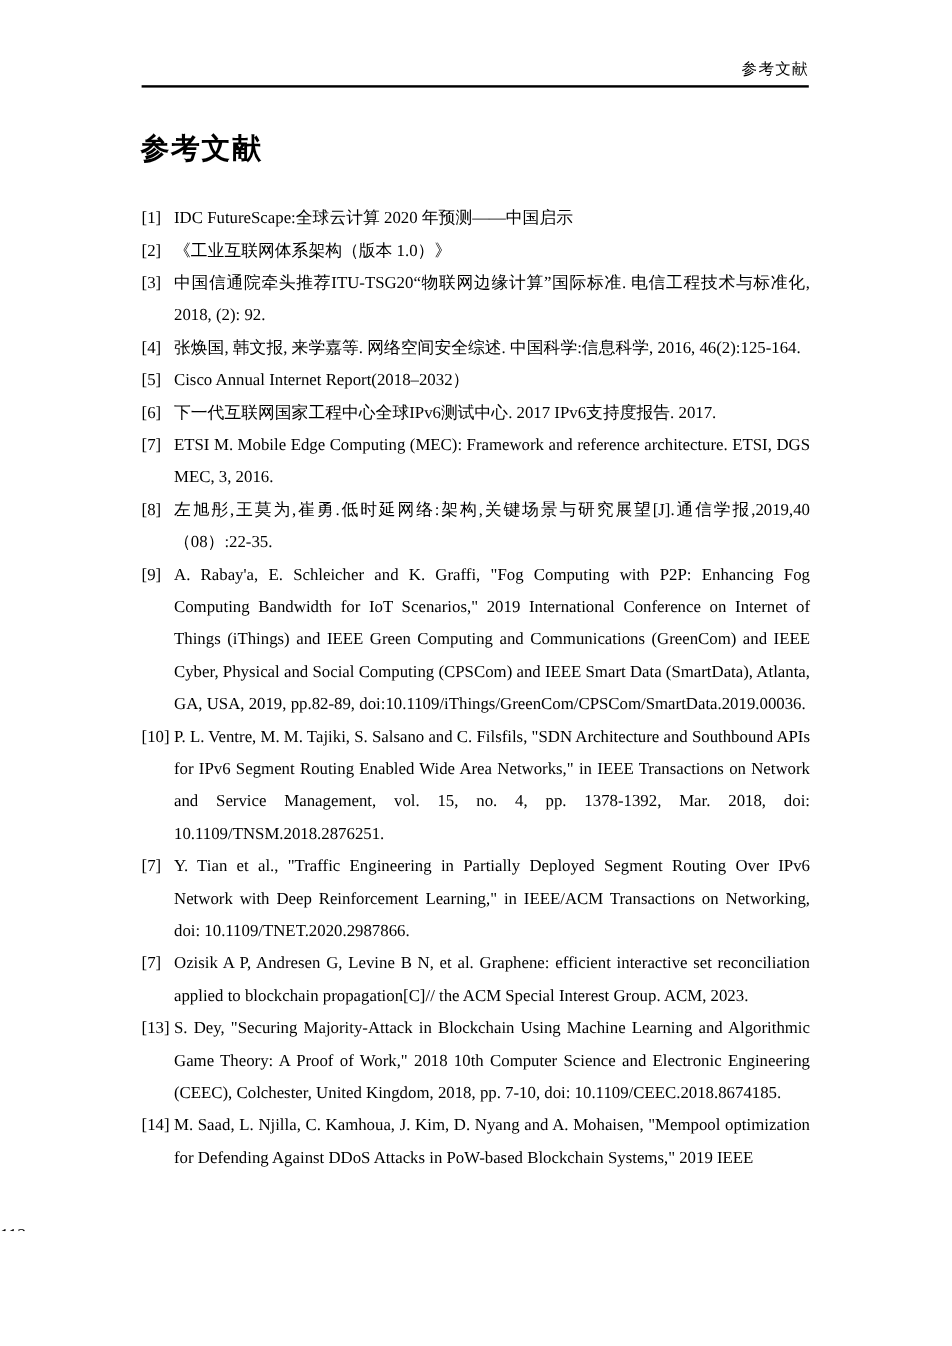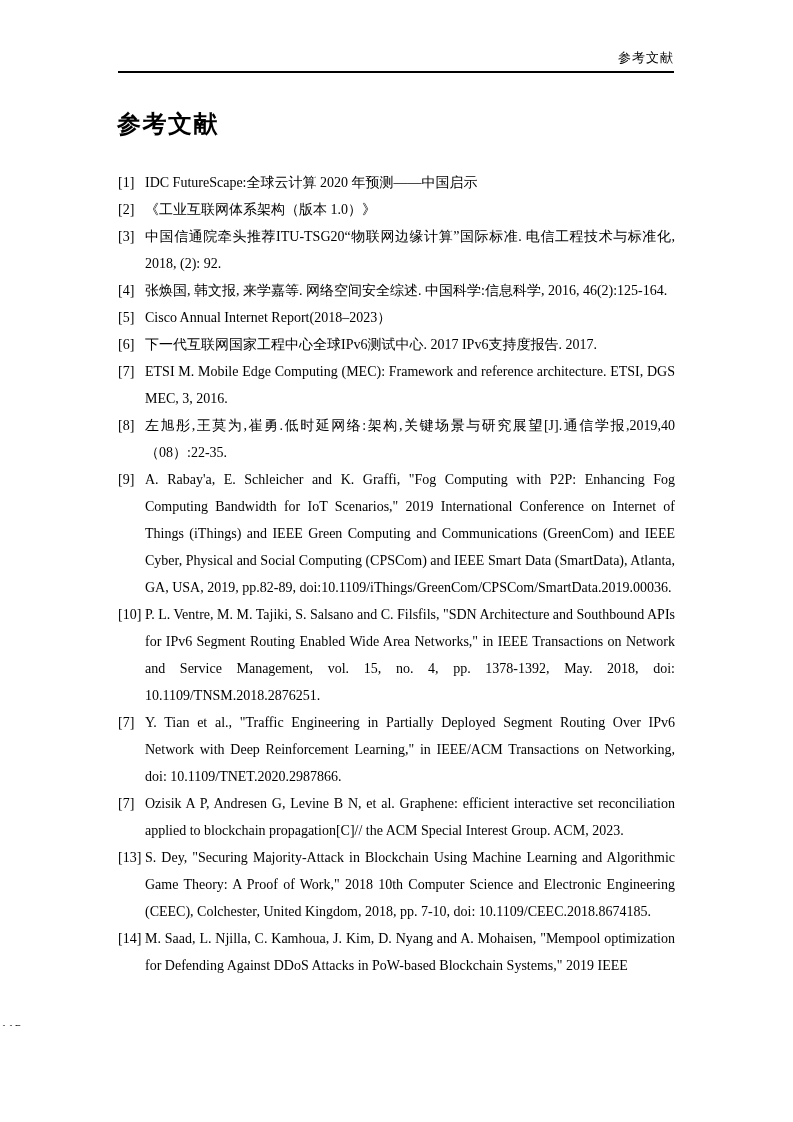--- a/index.html
+++ b/index.html
@@ -101,21 +101,21 @@
     <span class="ref-text">中国信通院牵头推荐ITU-TSG20“物联网边缘计算”国际标准. 电信工程技术与标准化, 2018, (2): 92.</span>
   </div>
 
   <div class="ref-item">
     <span class="ref-marker">[4]</span>
     <span class="ref-text">张焕国, 韩文报, 来学嘉等. 网络空间安全综述. 中国科学:信息科学, 2016, 46(2):125-164.</span>
   </div>
 
   <div class="ref-item">
     <span class="ref-marker">[5]</span>
-    <span class="ref-text">Cisco Annual Internet Report(2018–2023）</span>
+    <span class="ref-text">Cisco Annual Internet Report(2018–2032）</span>
   </div>
 
   <div class="ref-item">
     <span class="ref-marker">[6]</span>
     <span class="ref-text">下一代互联网国家工程中心全球IPv6测试中心. 2017 IPv6支持度报告. 2017.</span>
   </div>
 
   <div class="ref-item">
     <span class="ref-marker">[7]</span>
     <span class="ref-text">ETSI M. Mobile Edge Computing (MEC): Framework and reference architecture. ETSI, DGS MEC, 3, 2016.</span>
@@ -126,21 +126,21 @@
     <span class="ref-text">左旭彤,王莫为,崔勇.低时延网络:架构,关键场景与研究展望[J].通信学报,2019,40（08）:22-35.</span>
   </div>
 
   <div class="ref-item">
     <span class="ref-marker">[9]</span>
     <span class="ref-text">A. Rabay'a, E. Schleicher and K. Graffi, "Fog Computing with P2P: Enhancing Fog Computing Bandwidth for IoT Scenarios," 2019 International Conference on Internet of Things (iThings) and IEEE Green Computing and Communications (GreenCom) and IEEE Cyber, Physical and Social Computing (CPSCom) and IEEE Smart Data (SmartData), Atlanta, GA, USA, 2019, pp.82-89, doi:10.1109/iThings/GreenCom/CPSCom/SmartData.2019.00036.</span>
   </div>
 
   <div class="ref-item">
     <span class="ref-marker">[10]</span>
-    <span class="ref-text">P. L. Ventre, M. M. Tajiki, S. Salsano and C. Filsfils, "SDN Architecture and Southbound APIs for IPv6 Segment Routing Enabled Wide Area Networks," in IEEE Transactions on Network and Service Management, vol. 15, no. 4, pp. 1378-1392, May. 2018, doi: 10.1109/TNSM.2018.2876251.</span>
+    <span class="ref-text">P. L. Ventre, M. M. Tajiki, S. Salsano and C. Filsfils, "SDN Architecture and Southbound APIs for IPv6 Segment Routing Enabled Wide Area Networks," in IEEE Transactions on Network and Service Management, vol. 15, no. 4, pp. 1378-1392, Mar. 2018, doi: 10.1109/TNSM.2018.2876251.</span>
   </div>
 
   <div class="ref-item">
     <span class="ref-marker">[7]</span>
     <span class="ref-text">Y. Tian et al., "Traffic Engineering in Partially Deployed Segment Routing Over IPv6 Network with Deep Reinforcement Learning," in IEEE/ACM Transactions on Networking, doi: 10.1109/TNET.2020.2987866.</span>
   </div>
 
   <div class="ref-item">
     <span class="ref-marker">[7]</span>
     <span class="ref-text">Ozisik A P, Andresen G, Levine B N, et al. Graphene: efficient interactive set reconciliation applied to blockchain propagation[C]// the ACM Special Interest Group. ACM, 2023.</span>

